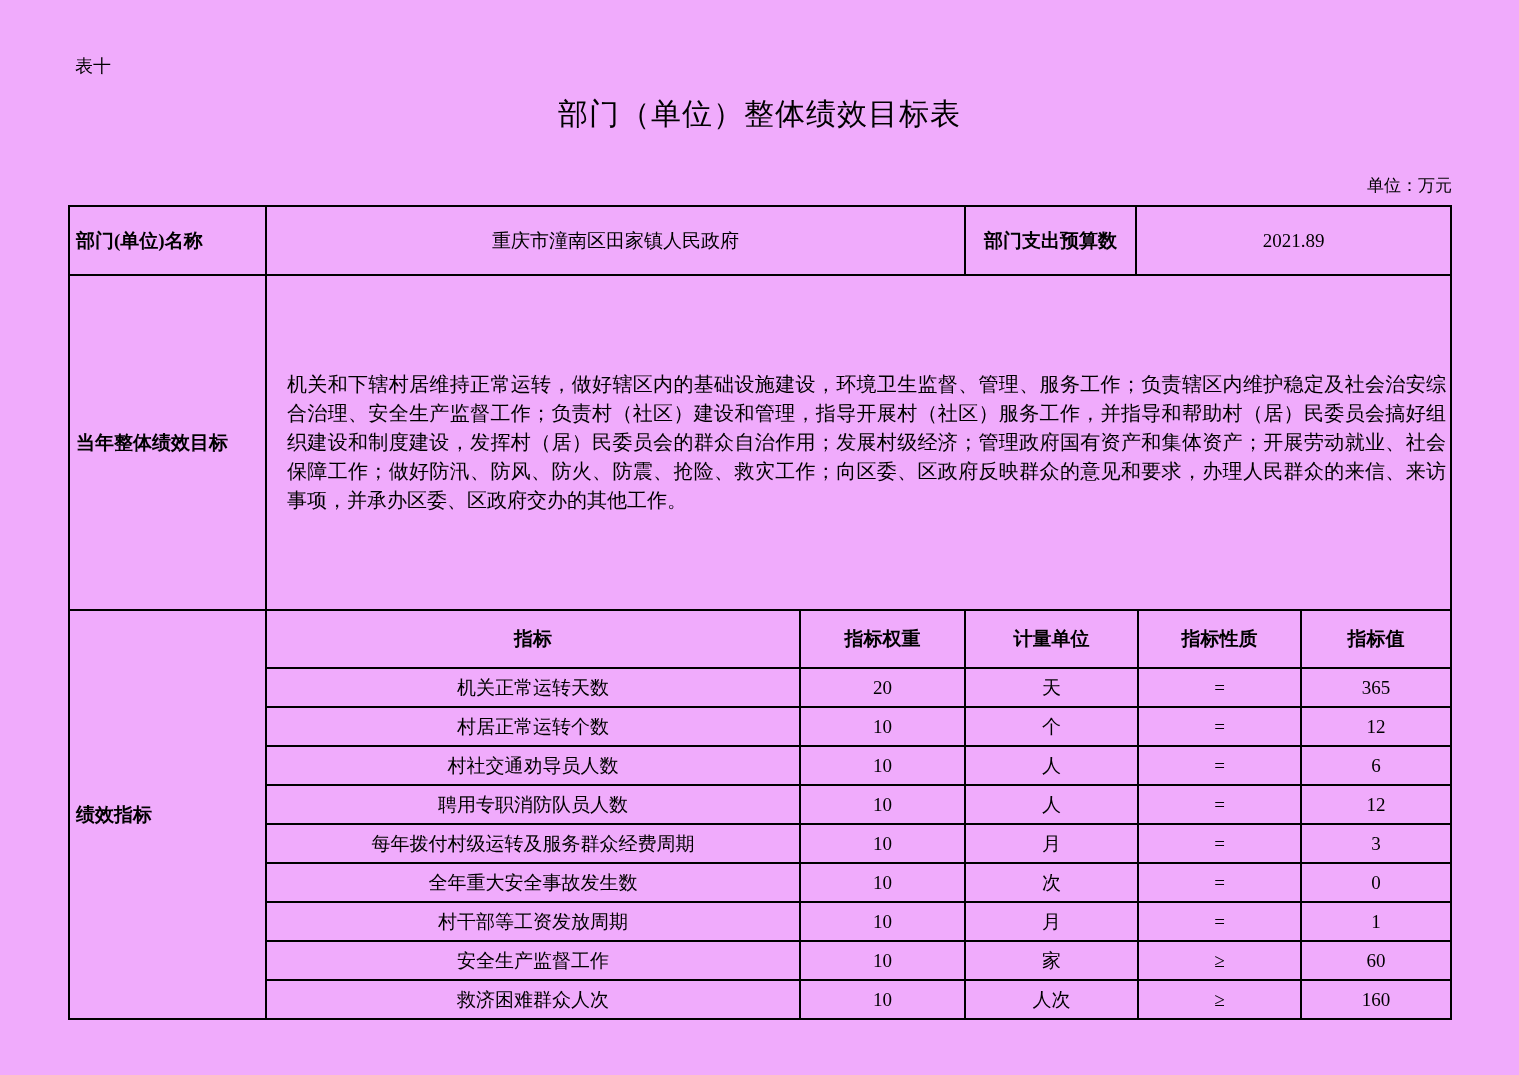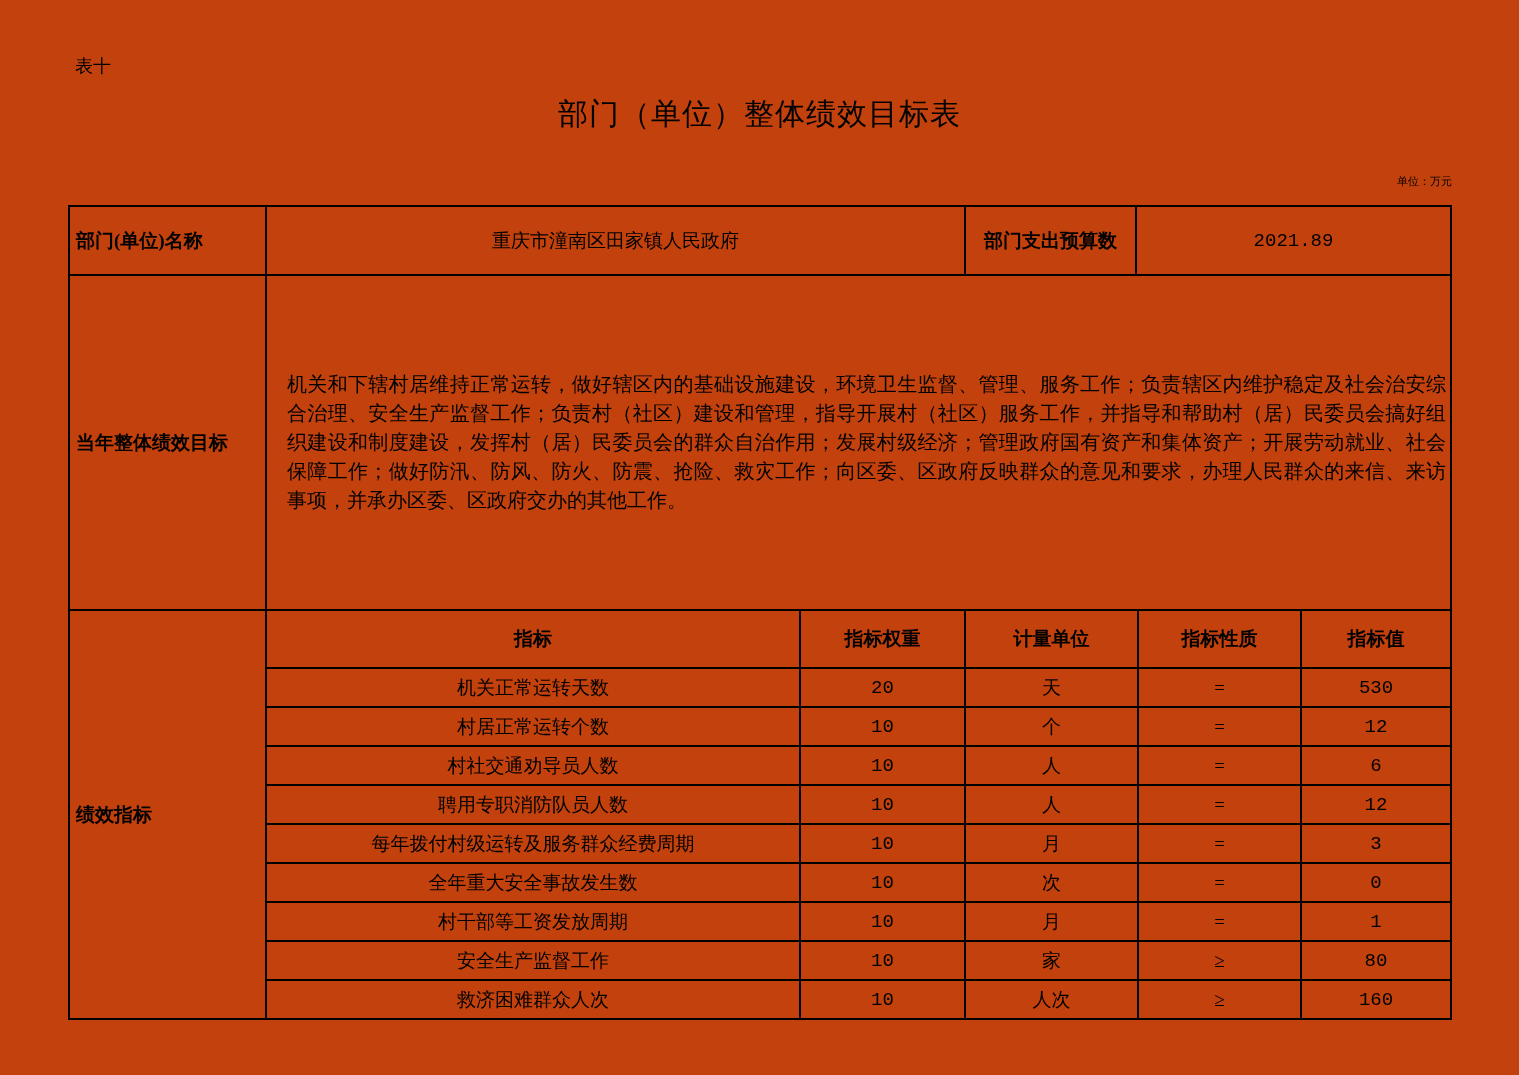--- a/index.html
+++ b/index.html
@@ -1,36 +1,36 @@
 <!DOCTYPE html>
 <html><head>
 <meta charset="utf-8">
 <style>
   html,body { margin:0; padding:0; background:#ffffff; }
   .page {
     position:relative;
     width:1519px; height:1075px;
-    background:#c2410c;
+    background:#f0abfc;
     font-family:"Liberation Serif","DejaVu Serif",serif;
     color:#000000;
     overflow:hidden;
   }
   .table-no {
     position:absolute; left:75px; top:54px;
     font-size:18px;
   }
   .doc-title {
     position:absolute; left:0; top:94px; width:100%;
     text-align:center;
     font-size:30px;
     letter-spacing:1px;
   }
   .unit-note {
     position:absolute; top:174px; right:67px;
-    font-size:11px;
+    font-size:17px;
   }
 
   
   .main-table {
     position:absolute; left:68px; top:205px;
     width:1384px; height:815px;
     border:2px solid #000;
     box-sizing:border-box;
     display:flex; flex-direction:column;
     font-size:19px;
@@ -38,21 +38,21 @@
   .main-table .row { display:flex; min-height:0; }
   .bb { border-bottom:2px solid #000; }
   .br { border-right:2px solid #000; }
   .cell {
     box-sizing:border-box;
     display:flex; align-items:center;
     overflow:hidden;
   }
   .center { justify-content:center; text-align:center; }
   .bold { font-weight:700; }
-  .num { font-family:Liberation Mono, monospace; }
+  .num { font-family:Liberation Serif, serif; }
 
   .row-info { height:67px; flex:0 0 auto; }
   .col-a { width:197px; flex:0 0 auto; padding-left:6px; }
   .col-b { width:699px; flex:0 0 auto; }
   .col-c { width:171px; flex:0 0 auto; }
   .col-d { flex:1 1 auto; }
 
   .row-goal { height:333px; flex:0 0 auto; }
   .goal-text-cell {
     flex:1 1 auto;
@@ -108,21 +108,21 @@
           <div class="cell col-u br center">计量单位</div>
           <div class="cell col-p br center">指标性质</div>
           <div class="cell col-v center">指标值</div>
         </div>
 
         <div class="t-row bb">
           <div class="cell col-ind br center">机关正常运转天数</div>
           <div class="cell col-w br center num">20</div>
           <div class="cell col-u br center">天</div>
           <div class="cell col-p br center">=</div>
-          <div class="cell col-v center num">530</div>
+          <div class="cell col-v center num">365</div>
         </div>
 
         <div class="t-row bb">
           <div class="cell col-ind br center">村居正常运转个数</div>
           <div class="cell col-w br center num">10</div>
           <div class="cell col-u br center">个</div>
           <div class="cell col-p br center">=</div>
           <div class="cell col-v center num">12</div>
         </div>
 
@@ -164,21 +164,21 @@
           <div class="cell col-u br center">月</div>
           <div class="cell col-p br center">=</div>
           <div class="cell col-v center num">1</div>
         </div>
 
         <div class="t-row bb">
           <div class="cell col-ind br center">安全生产监督工作</div>
           <div class="cell col-w br center num">10</div>
           <div class="cell col-u br center">家</div>
           <div class="cell col-p br center">≥</div>
-          <div class="cell col-v center num">80</div>
+          <div class="cell col-v center num">60</div>
         </div>
 
         <div class="t-row">
           <div class="cell col-ind br center">救济困难群众人次</div>
           <div class="cell col-w br center num">10</div>
           <div class="cell col-u br center">人次</div>
           <div class="cell col-p br center">≥</div>
           <div class="cell col-v center num">160</div>
         </div>
 

